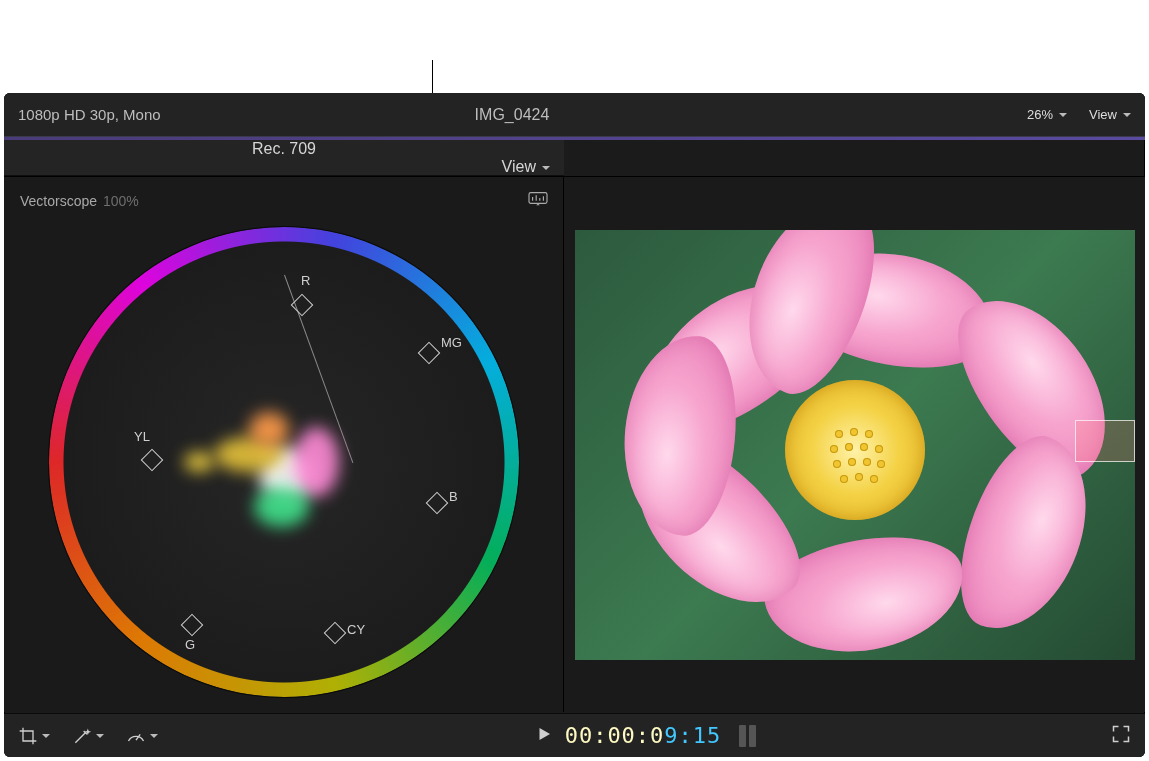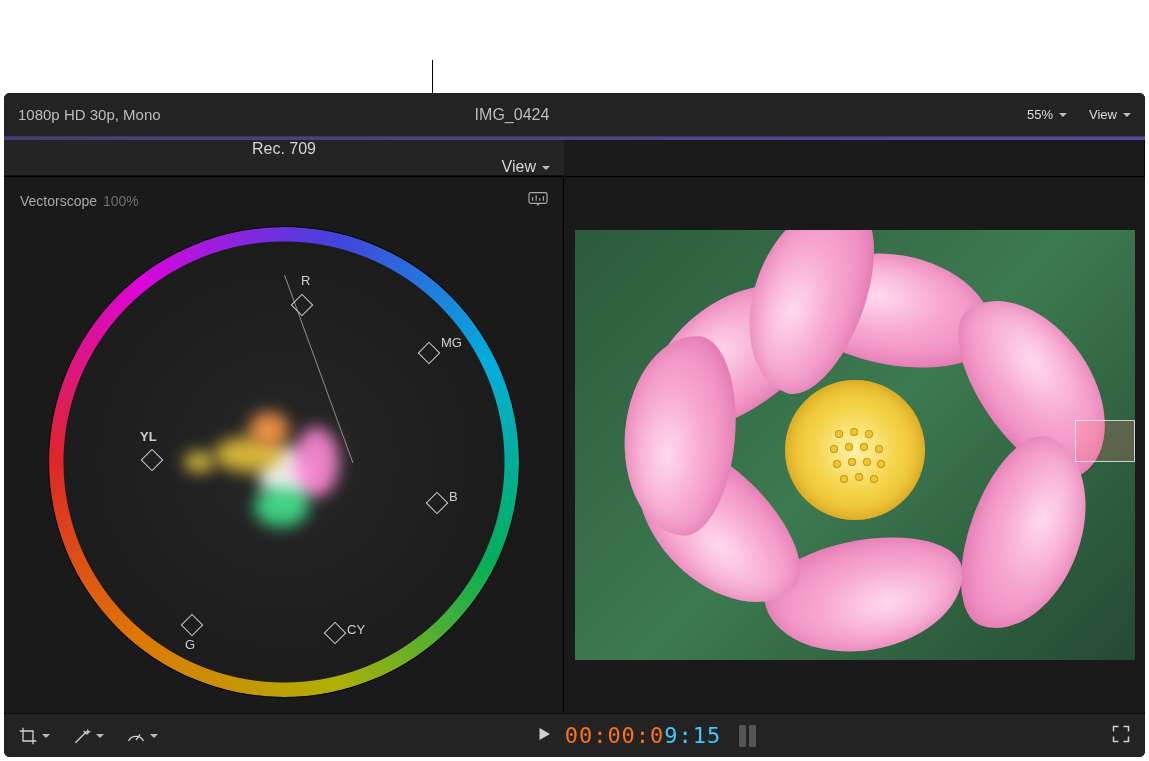--- a/index.html
+++ b/index.html
@@ -126,21 +126,21 @@
   }
   .bottombar {
     position:absolute; left:0; right:0; bottom:0; height:44px;
     background:#232323; border-top:1px solid #0a0a0a;
     display:flex; align-items:center; padding:0 14px;
   }
   .tool { display:flex; align-items:center; gap:4px; color:#bfbfbf; margin-right:22px; cursor:pointer; }
   .tool svg { width:20px; height:20px; }
   .play { margin-left:auto; margin-right:12px; cursor:pointer; }
   .timecode { font-family: "Menlo", monospace; font-size:22px; letter-spacing:1px; }
-  .tc-dim { color:#f97316; }
+  .tc-dim { color:#fef9c3; }
   .tc-bright { color:#42c8ff; }
   .audio-stub { display:flex; gap:3px; margin-left:18px; }
   .audio-stub span { width:7px; height:22px; background:#555; border-radius:1px; }
   .fs { margin-left:auto; cursor:pointer; }
 </style>
 </head>
 <body>
 
 <div class="callout">
   <br>
@@ -158,21 +158,21 @@
         <svg viewBox="0 0 24 20" fill="none" stroke="#bbb" stroke-width="1.4">
           <rect x="1" y="6" width="22" height="13" rx="1"></rect>
           <path d="M1 6 L23 2 L22 0 L0 4 Z" fill="#bbb" stroke="none"></path>
           <path d="M4 6 L7 2 M9 6 L12 2 M14 6 L17 2 M19 6 L22 2" stroke="#222"></path>
         </svg>
       </span>
       <span>IMG_0424</span>
     </div>
     <div class="right">
       <div class="dropdown">
-        <span>55%</span>
+        <span>26%</span>
         <span class="chev"></span>
       </div>
       <div class="dropdown">
         <span>View</span>
         <span class="chev"></span>
       </div>
     </div>
   </div>
 
   <div class="purple-bar"></div>
@@ -213,21 +213,21 @@
           <div class="target" style="left:380px; top:268px;"></div>
           <div class="tg-label" style="left:400px; top:262px;">B</div>
 
           <div class="target" style="left:278px; top:398px;"></div>
           <div class="tg-label" style="left:298px; top:395px;">CY</div>
 
           <div class="target" style="left:135px; top:390px;"></div>
           <div class="tg-label" style="left:136px; top:410px;">G</div>
 
           <div class="target" style="left:95px;  top:225px;"></div>
-          <div class="tg-label" style="left:91px; top:202px;font-weight:bold;">YL</div>
+          <div class="tg-label" style="left:85px; top:202px;">YL</div>
 
           <div class="blob" style="left:210px;top:220px;width:55px;height:55px;background:#fff;"></div>
           <div class="blob" style="left:245px;top:200px;width:45px;height:70px;background:#ff8ad6;"></div>
           <div class="blob" style="left:165px;top:210px;width:70px;height:35px;background:#e6c23a;"></div>
           <div class="blob" style="left:135px;top:225px;width:30px;height:20px;background:#f0d040;"></div>
           <div class="blob" style="left:205px;top:260px;width:55px;height:40px;background:#3fe08a;"></div>
           <div class="blob" style="left:200px;top:185px;width:40px;height:35px;background:#ff9b4a;"></div>
         </div>
       </div>
     </div>

